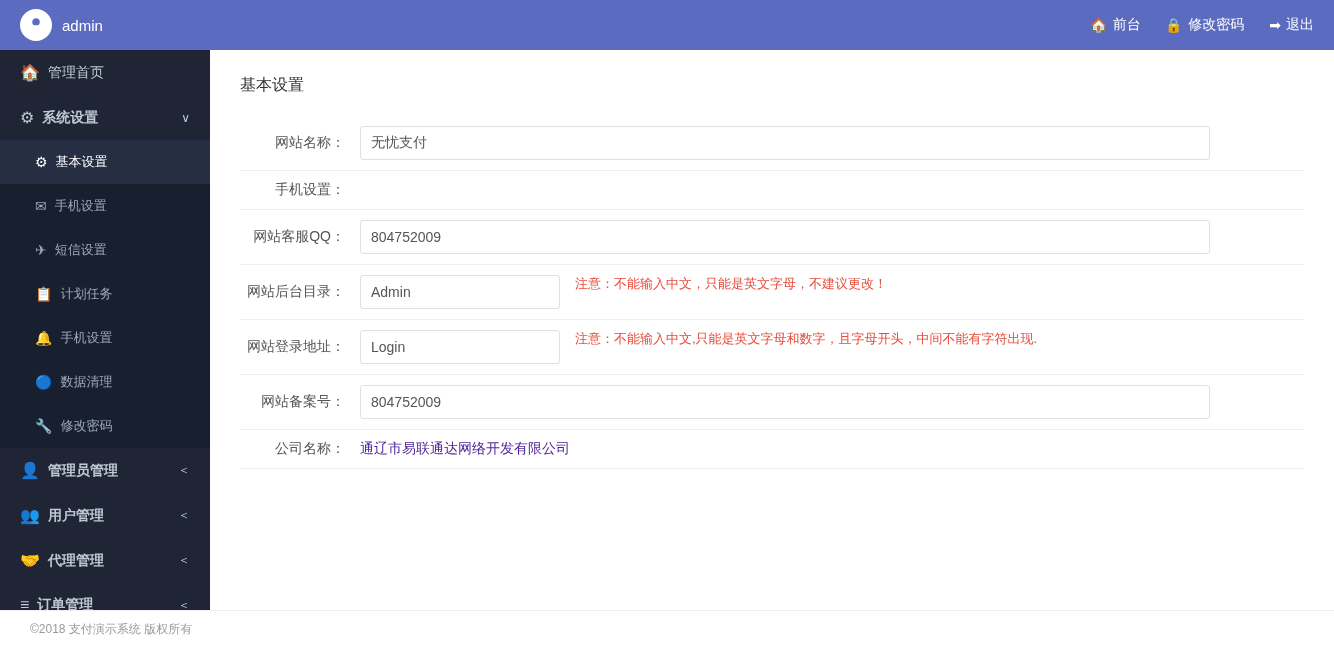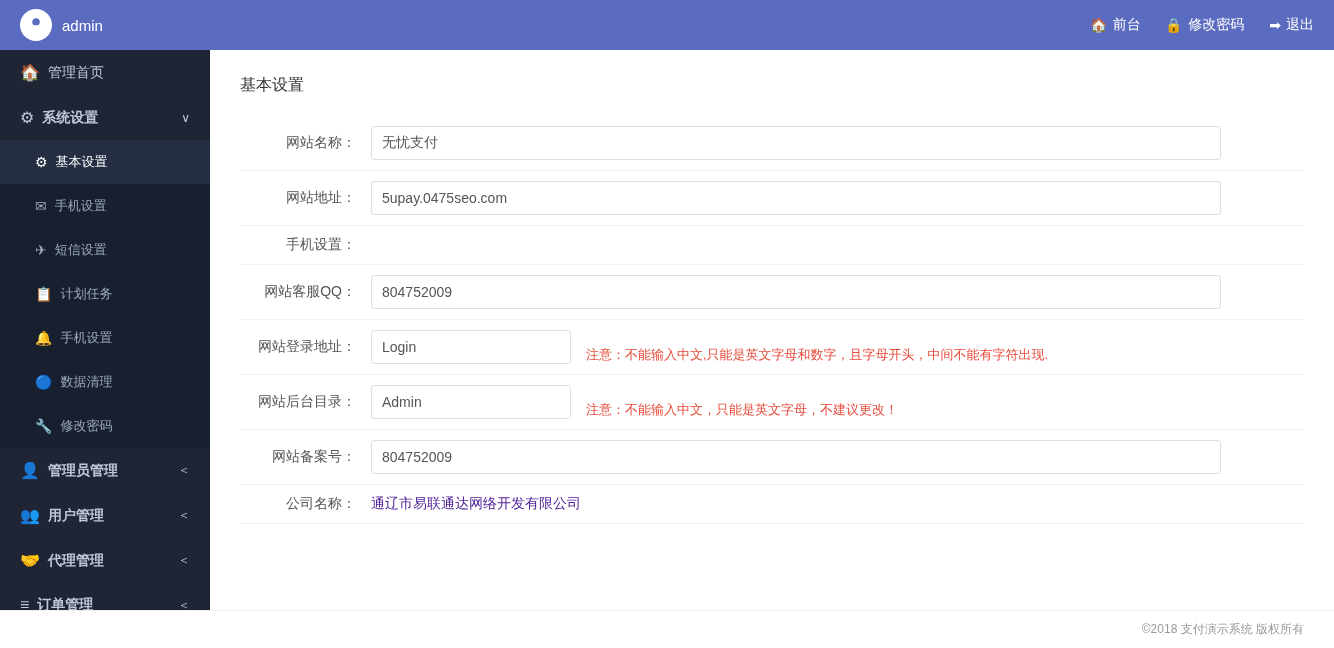--- a/index.html
+++ b/index.html
@@ -137,27 +137,26 @@
       border-bottom: 1px solid #f0f0f0;
       padding: 10px 0;
     }
     .form-label {
       width: 120px;
       text-align: right;
       color: #555;
       padding-right: 15px;
       flex-shrink: 0;
       font-size: 14px;
-      margin-left: 11px;
     }
     .form-control {
       flex: 1;
       max-width: 850px;
       display: flex;
-      align-items: flex-end;
+      align-items: flex-start;
       gap: 15px;
     }
     .form-input {
       width: 100%;
       max-width: 850px;
       height: 34px;
       border: 1px solid #e0e0e0;
       border-radius: 3px;
       padding: 0 10px;
       font-size: 14px;
@@ -175,21 +174,20 @@
       font-size: 13px;
       flex-shrink: 0;
     }
     .form-link {
       color: #4c1d95;
       font-size: 14px;
     }
 
     
     .footer {
-      text-align: right;
       padding: 10px 30px;
       font-size: 12px;
       color: #999;
       background: white;
       border-top: 1px solid #f0f0f0;
       flex-shrink: 0;
     }
 
     
     .sidebar::-webkit-scrollbar { width: 4px; }
@@ -299,52 +297,46 @@
   <main class="content">
     <h2 class="page-title">基本设置</h2>
 
     <div class="form-row">
       <label class="form-label">网站名称：</label>
       <div class="form-control">
         <input type="text" class="form-input" value="无忧支付" style="">
       </div>
     </div>
 
-    <div class="form-row">
-      <label class="form-label">网站地址：</label>
-      <div class="form-control">
-        <input type="text" class="form-input" value="5upay.0475seo.com" style="">
-      </div>
-    </div>
 
     <div class="form-row">
       <label class="form-label">手机设置：</label>
     </div>
 
 
     <div class="form-row">
       <label class="form-label">网站客服QQ：</label>
       <div class="form-control">
         <input type="text" class="form-input" value="804752009" style="">
+      </div>
+    </div>
+
+    <div class="form-row">
+      <label class="form-label">网站后台目录：</label>
+      <div class="form-control">
+        <input type="text" class="form-input form-input-short" value="Admin" style="">
+        <span class="form-note">注意：不能输入中文，只能是英文字母，不建议更改！</span>
       </div>
     </div>
 
     <div class="form-row">
       <label class="form-label">网站登录地址：</label>
       <div class="form-control">
         <input type="text" class="form-input form-input-short" value="Login" style="">
         <span class="form-note">注意：不能输入中文,只能是英文字母和数字，且字母开头，中间不能有字符出现.</span>
-      </div>
-    </div>
-
-    <div class="form-row">
-      <label class="form-label">网站后台目录：</label>
-      <div class="form-control">
-        <input type="text" class="form-input form-input-short" value="Admin" style="">
-        <span class="form-note">注意：不能输入中文，只能是英文字母，不建议更改！</span>
       </div>
     </div>
 
     <div class="form-row">
       <label class="form-label">网站备案号：</label>
       <div class="form-control">
         <input type="text" class="form-input" value="804752009" style="">
       </div>
     </div>
 

